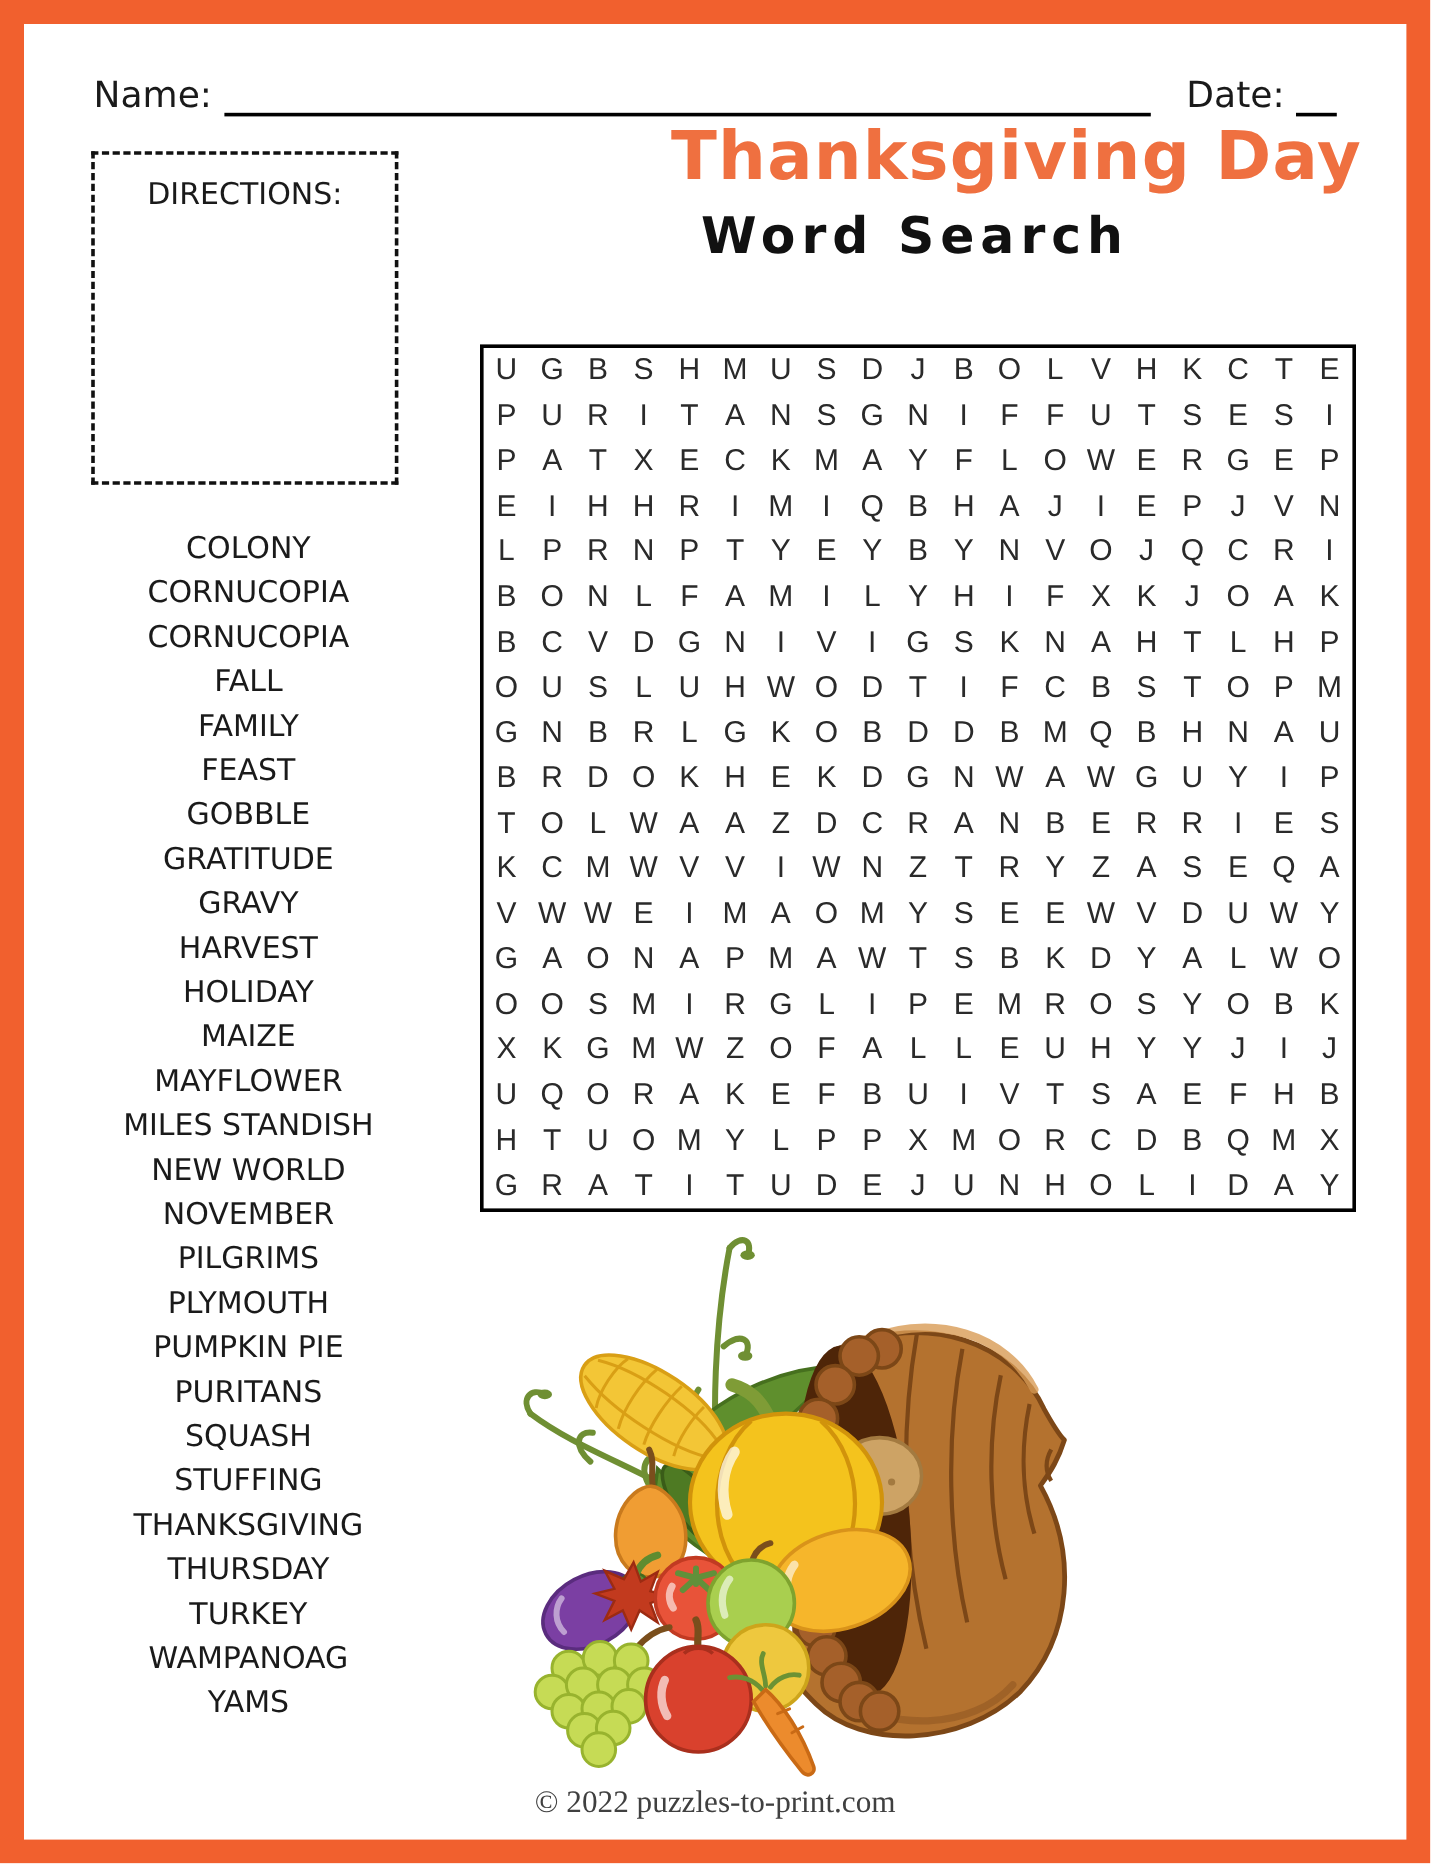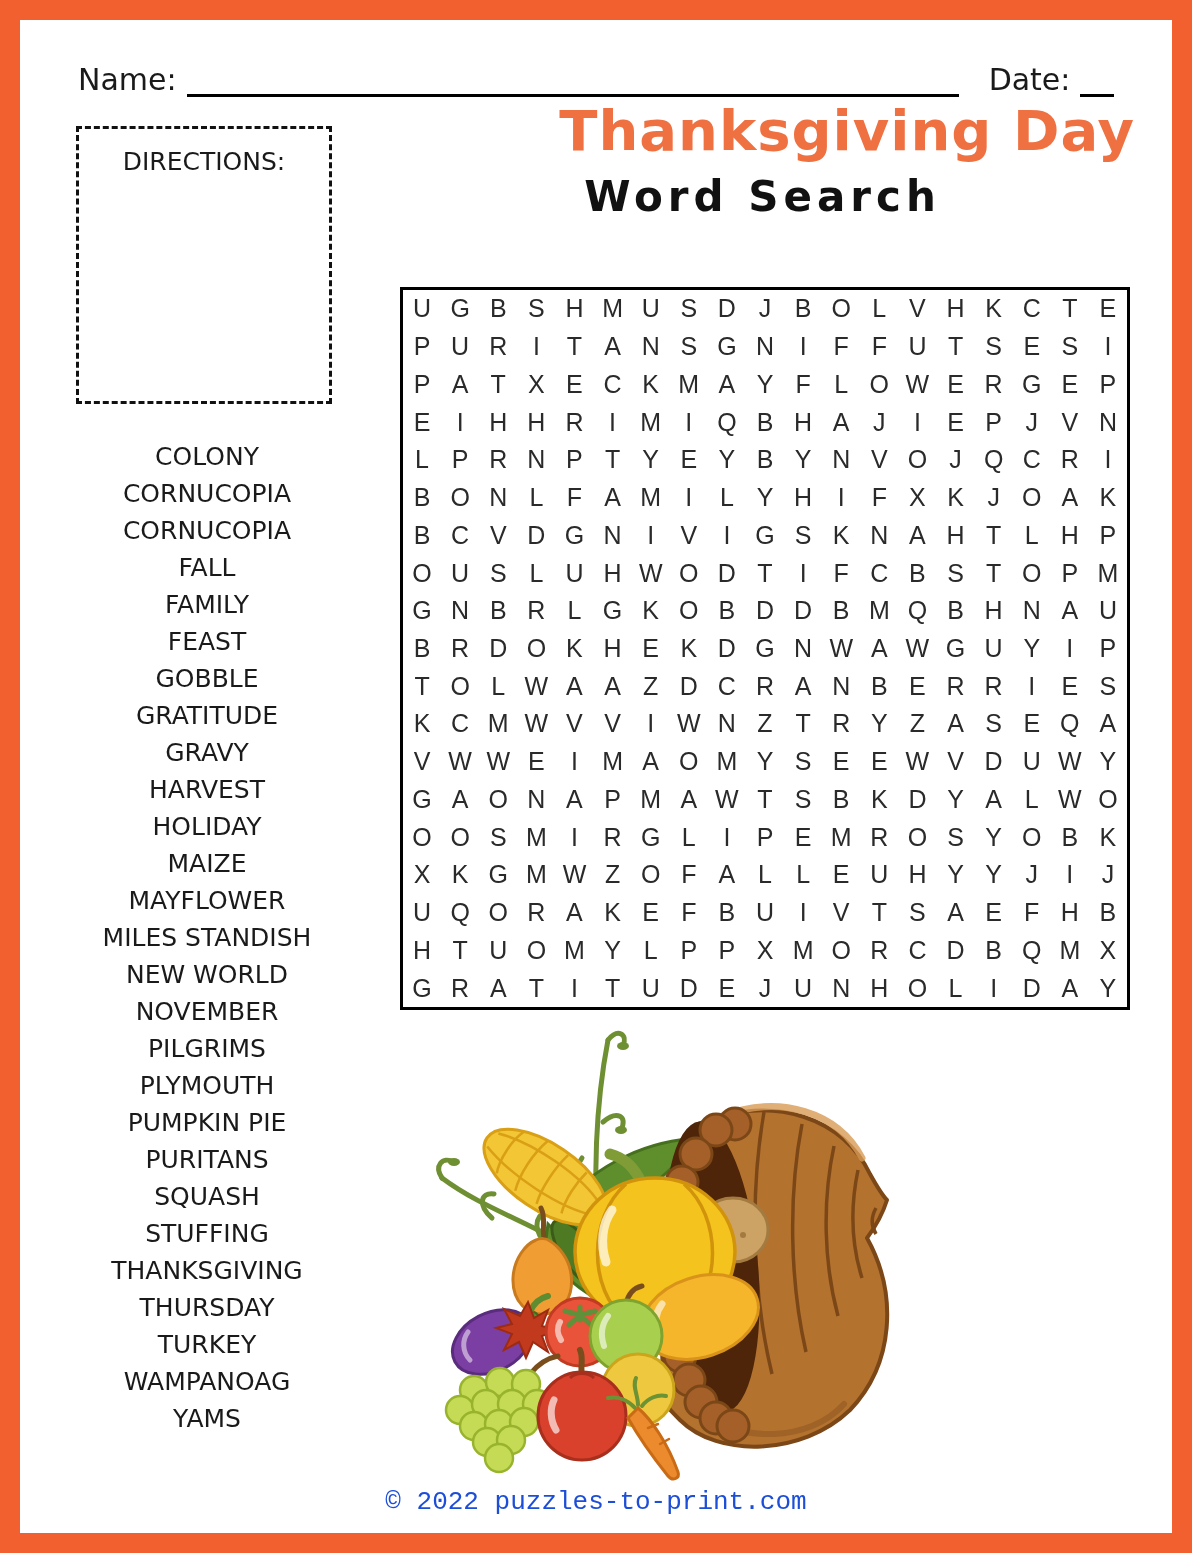--- a/index.html
+++ b/index.html
@@ -35,21 +35,21 @@
                border:3px solid #000;box-sizing:border-box;background:#fff;
                display:grid;grid-template-columns:repeat(19,1fr);grid-template-rows:repeat(19,1fr);
                font-family:"Liberation Sans",sans-serif;font-size:25px;color:#2a2a2a;}
   .letter-grid .cell{display:flex;align-items:center;justify-content:center;}
 
   
   .cornucopia{position:absolute;left:430px;top:1012px;width:700px;height:472px;}
 
   
   .footer{position:absolute;left:0;right:0;top:1487px;text-align:center;
-          font-family:Liberation Mono, monospace;font-size:26px;color:#1d4ed8;}
+          font-family:Liberation Serif, serif;font-size:26px;color:#404040;}
 </style>
 </head>
 <body>
 
 <div class="page">
   <div class="frame"></div>
 
   <div class="header-row">
     <span class="hlabel">Name:</span>
     <span class="writein-line name-line"></span>

